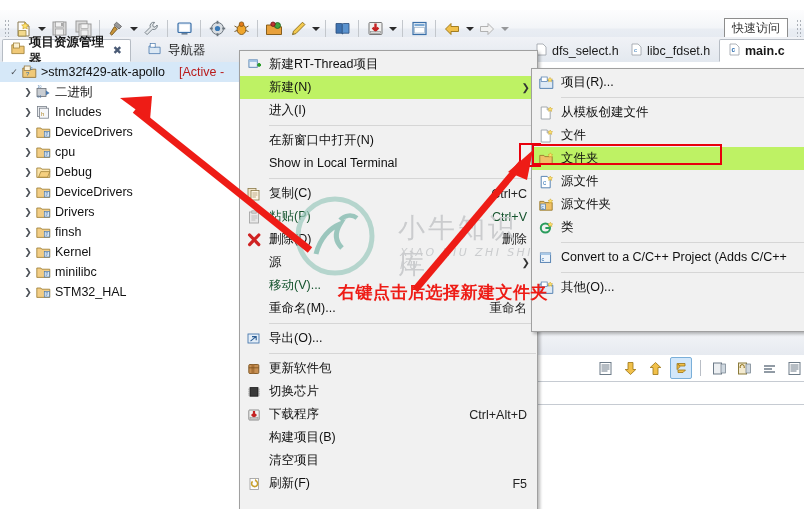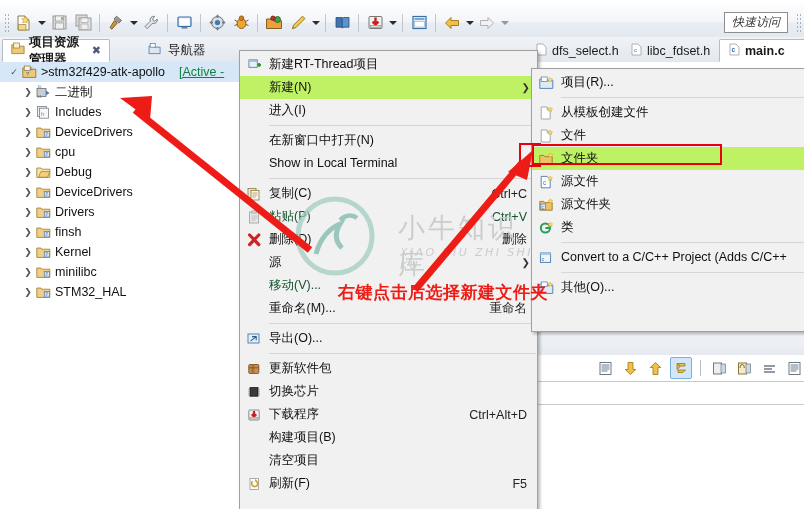--- a/index.html
+++ b/index.html
@@ -7,24 +7,24 @@
     width:804px;height:509px;overflow:hidden;
     font-family:"Liberation Sans","DejaVu Sans",sans-serif;
     font-size:12px;color:#000;background:#fff;
     position:relative;
     -webkit-font-smoothing:antialiased;
   }
   #app{position:absolute;inset:0;width:804px;height:509px;overflow:hidden;}
 
   
   .toolbar{
-    position:absolute;left:0;top:4px;width:804px;height:37px;
+    position:absolute;left:0;top:10px;width:804px;height:37px;
     background:linear-gradient(to bottom,#fdfdfe 0%,#f3f5f8 48%,#e9edf3 52%,#e2e7ef 100%);
     border-bottom:1px solid #c9ccd1;
-    display:flex;align-items:center;font-style:italic;
+    display:flex;align-items:center;
   }
   .tb-grip{width:7px;height:22px;margin:0 2px 0 3px;
     background-image:radial-gradient(circle,#9aa0a8 40%,transparent 41%);
     background-size:3px 4px;background-position:1px 1px;opacity:.8;}
   .tb-btn{width:24px;height:24px;display:flex;align-items:center;justify-content:center;position:relative;}
   .tb-arrow{width:11px;height:24px;display:flex;align-items:center;justify-content:center;}
   .tb-arrow::after{content:"";border-left:4px solid transparent;border-right:4px solid transparent;border-top:4px solid #2b2b2b;}
   .tb-sep{width:1px;height:18px;background:#c3c7cc;margin:0 4px;}
   .quick{
     margin-left:auto;margin-right:4px;
@@ -54,21 +54,21 @@
   
   .treepane{
     position:absolute;left:0;top:62px;width:248px;height:447px;
     background:#fff;border-right:1px solid #cfd4da;overflow:hidden;
   }
   .trow{height:20px;display:flex;align-items:center;font-size:12.5px;color:#111;white-space:nowrap;}
   .trow.sel{background:#d6e8f8;}
   .twist{width:12px;height:20px;display:flex;align-items:center;justify-content:center;color:#4c5157;font-size:9px;}
   .ticon{width:18px;height:16px;display:flex;align-items:center;justify-content:center;margin-right:3px;}
   .tlabel{line-height:20px;}
-  .tactive{color:#15803d;text-decoration:underline;}
+  .tactive{color:#b91c1c;}
 
   
   .rightpane{
     position:absolute;left:249px;top:62px;width:555px;height:447px;background:#fff;
   }
   .propbar{
     position:absolute;left:249px;top:330px;width:555px;height:24px;
     background:linear-gradient(to bottom,#f2f4f7,#e6eaf0);
     border-top:1px solid #c6cbd2;
     display:flex;align-items:center;gap:6px;padding-left:6px;
@@ -276,21 +276,21 @@
       </svg>
     </div>
     <div class="tb-arrow" style="opacity:.45"></div>
 
     <div class="quick">快速访问</div>
     <div class="tb-grip"></div>
   </div>
 
   <div class="tabbar">
 
-    <div class="tab active" style="left:2px;width:108px;">
+    <div class="tab active" style="left:2px;width:129px;">
       <span>
         <svg width="14" height="14" viewBox="0 0 14 14">
           <path d="M.8 2.8h4.4l1 1.4h6.9v7.4H.8z" fill="#f0c978" stroke="#9a7a2e" stroke-width=".8"></path>
           <rect x="2.4" y="1" width="6" height="5" fill="#fbf0cf" stroke="#9a7a2e" stroke-width=".7"></rect>
         </svg>
       </span>
       <span>项目资源管理器</span>
       <span class="tclose">✖</span>
     </div>
 

